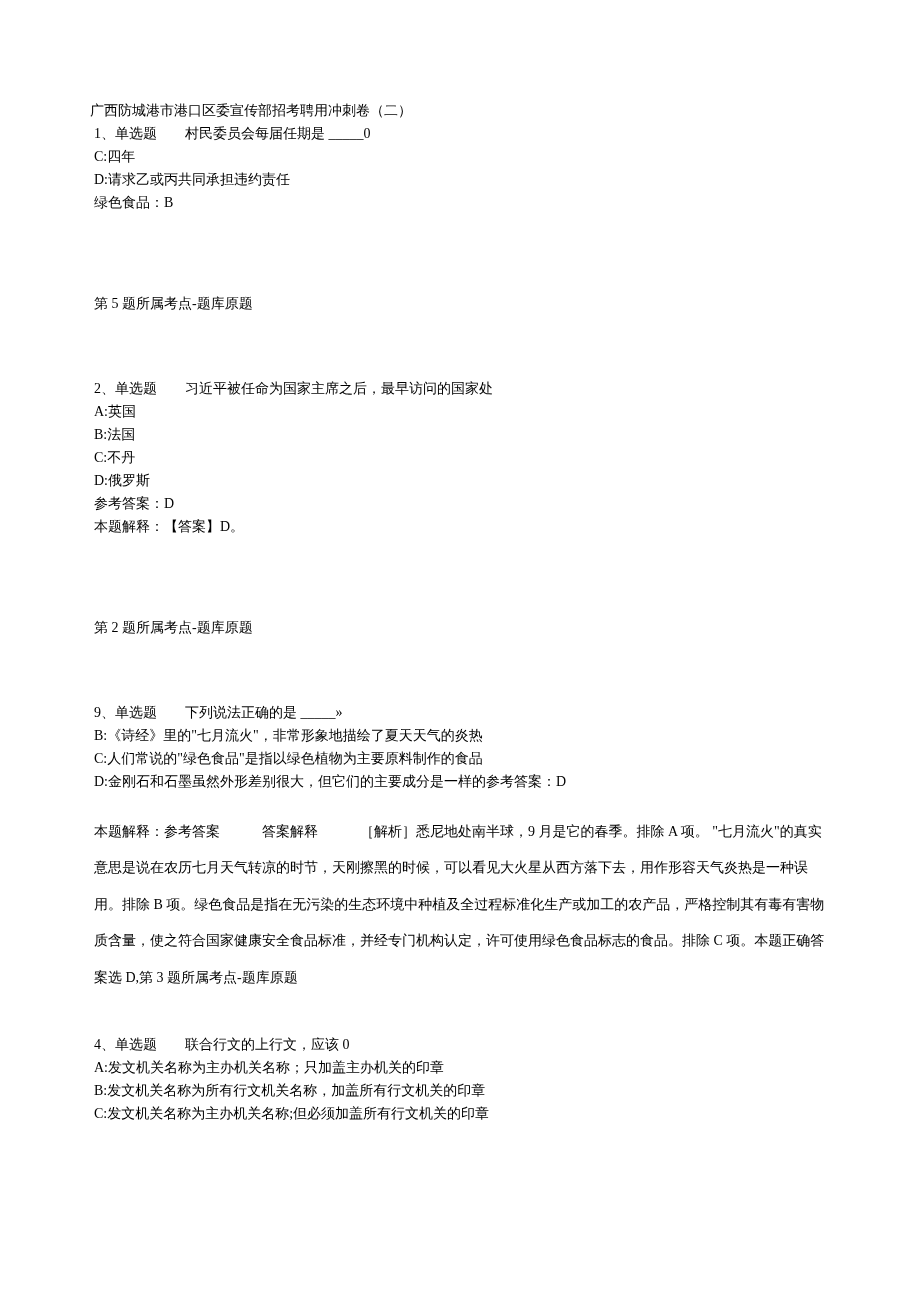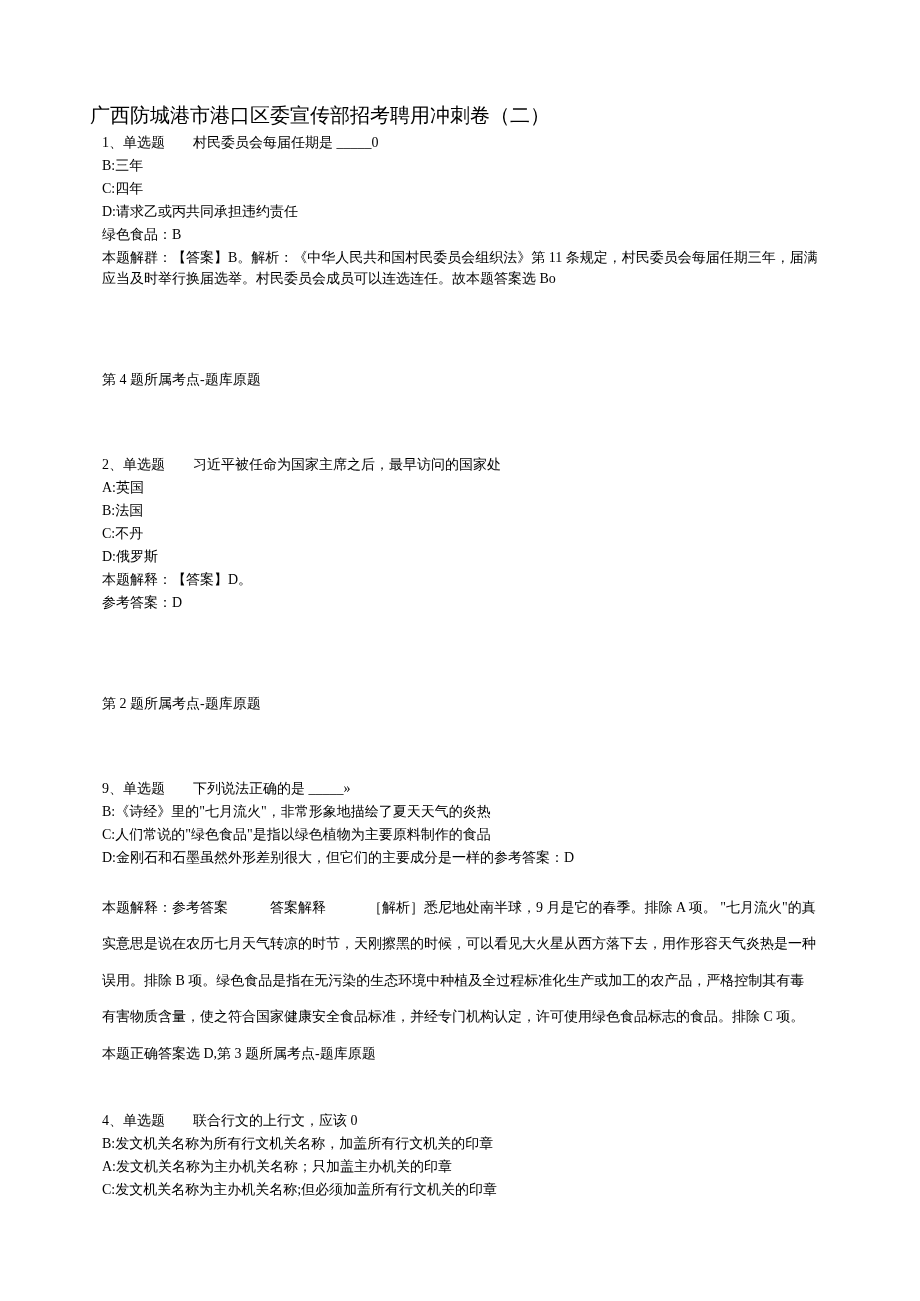--- a/index.html
+++ b/index.html
@@ -10,83 +10,81 @@
     font-size: 14px;
     color: #000000;
     line-height: 1.5;
   }
   .page {
     width: 920px;
     padding: 100px 90px 60px 90px;
     box-sizing: border-box;
   }
   .title {
-    font-size: 20px;
+    font-size: 14px;
   }
   .block {
     margin-bottom: 18px;
   }
   .line {
-    margin: 2px 12px;
+    margin: 2px 4px;
   }
   .gap-large {
     height: 60px;
   }
   .gap-small {
     height: 18px;
   }
   .explain {
     line-height: 2.6;
   }
 </style>
 </head>
 <body>
 
 <div class="page">
 
   <div class="title">广西防城港市港口区委宣传部招考聘用冲刺卷（二）</div>
 
   <div class="block">
     <div class="line">1、单选题　　村民委员会每届任期是 _____0</div>
-    <div class="line">B:三年</div>
     <div class="line">C:四年</div>
     <div class="line">D:请求乙或丙共同承担违约责任</div>
     <div class="line">绿色食品：B</div>
-    <div class="line">本题解群：【答案】B。解析：《中华人民共和国村民委员会组织法》第 11 条规定，村民委员会每届任期三年，届满应当及时举行换届选举。村民委员会成员可以连选连任。故本题答案选 Bo</div>
   </div>
 
   <div class="gap-large"></div>
-  <div class="line">第 4 题所属考点-题库原题</div>
+  <div class="line">第 5 题所属考点-题库原题</div>
   <div class="gap-large"></div>
 
   <div class="block">
     <div class="line">2、单选题　　习近平被任命为国家主席之后，最早访问的国家处</div>
     <div class="line">A:英国</div>
     <div class="line">B:法国</div>
     <div class="line">C:不丹</div>
     <div class="line">D:俄罗斯</div>
+    <div class="line">参考答案：D</div>
     <div class="line">本题解释：【答案】D。</div>
-    <div class="line">参考答案：D</div>
   </div>
 
   <div class="gap-large"></div>
   <div class="line">第 2 题所属考点-题库原题</div>
   <div class="gap-large"></div>
 
   <div class="block">
     <div class="line">9、单选题　　下列说法正确的是 _____»</div>
     <div class="line">B:《诗经》里的"七月流火"，非常形象地描绘了夏天天气的炎热</div>
     <div class="line">C:人们常说的"绿色食品"是指以绿色植物为主要原料制作的食品</div>
     <div class="line">D:金刚石和石墨虽然外形差别很大，但它们的主要成分是一样的参考答案：D</div>
     <div class="gap-small"></div>
     <div class="line explain">本题解释：参考答案　　　答案解释　　　［解析］悉尼地处南半球，9 月是它的春季。排除 A 项。 "七月流火"的真实意思是说在农历七月天气转凉的时节，天刚擦黑的时候，可以看见大火星从西方落下去，用作形容天气炎热是一种误用。排除 B 项。绿色食品是指在无污染的生态环境中种植及全过程标准化生产或加工的农产品，严格控制其有毒有害物质含量，使之符合国家健康安全食品标准，并经专门机构认定，许可使用绿色食品标志的食品。排除 C 项。本题正确答案选 D,第 3 题所属考点-题库原题</div>
   </div>
 
   <div class="gap-small"></div>
 
   <div class="block">
     <div class="line">4、单选题　　联合行文的上行文，应该 0</div>
+    <div class="line">A:发文机关名称为主办机关名称；只加盖主办机关的印章</div>
     <div class="line">B:发文机关名称为所有行文机关名称，加盖所有行文机关的印章</div>
-    <div class="line">A:发文机关名称为主办机关名称；只加盖主办机关的印章</div>
     <div class="line">C:发文机关名称为主办机关名称;但必须加盖所有行文机关的印章</div>
   </div>
 
 </div>
 
 </body></html>

